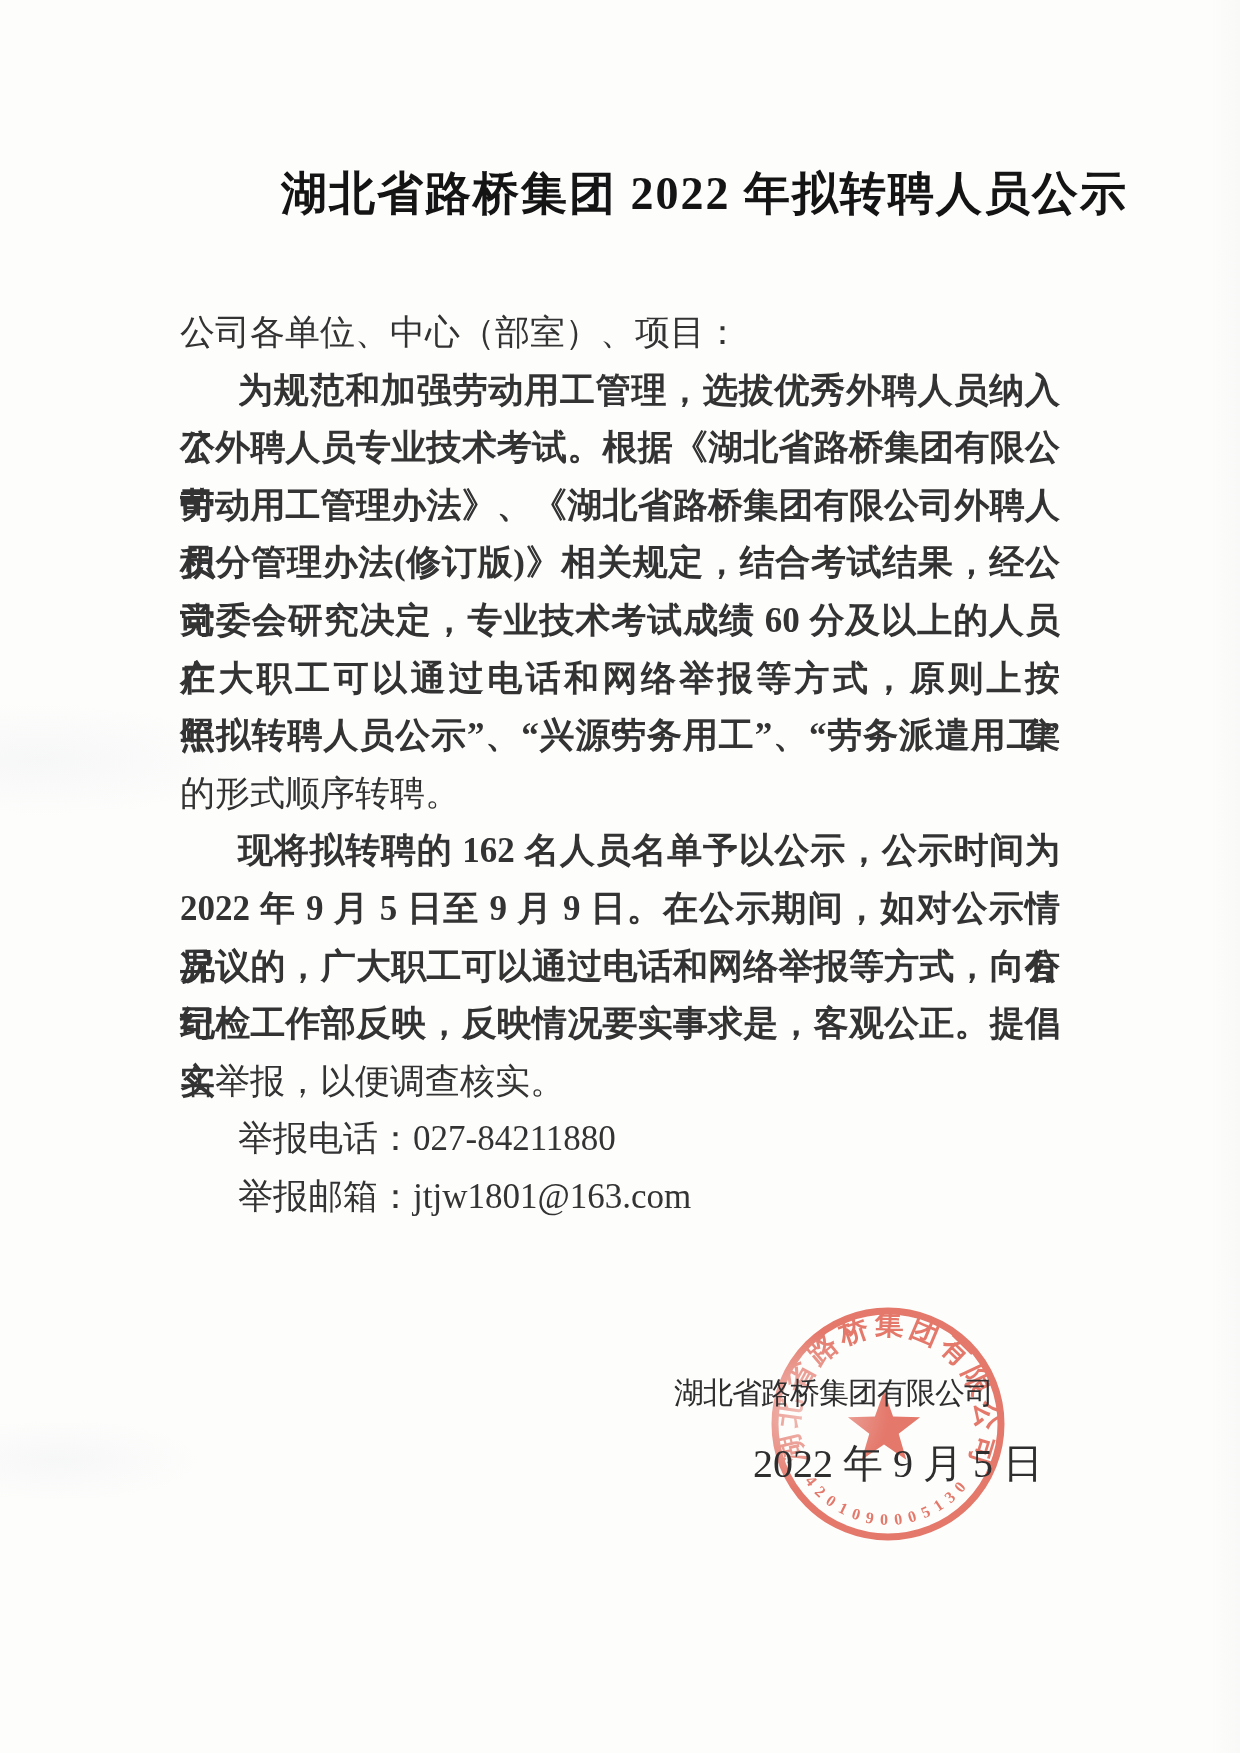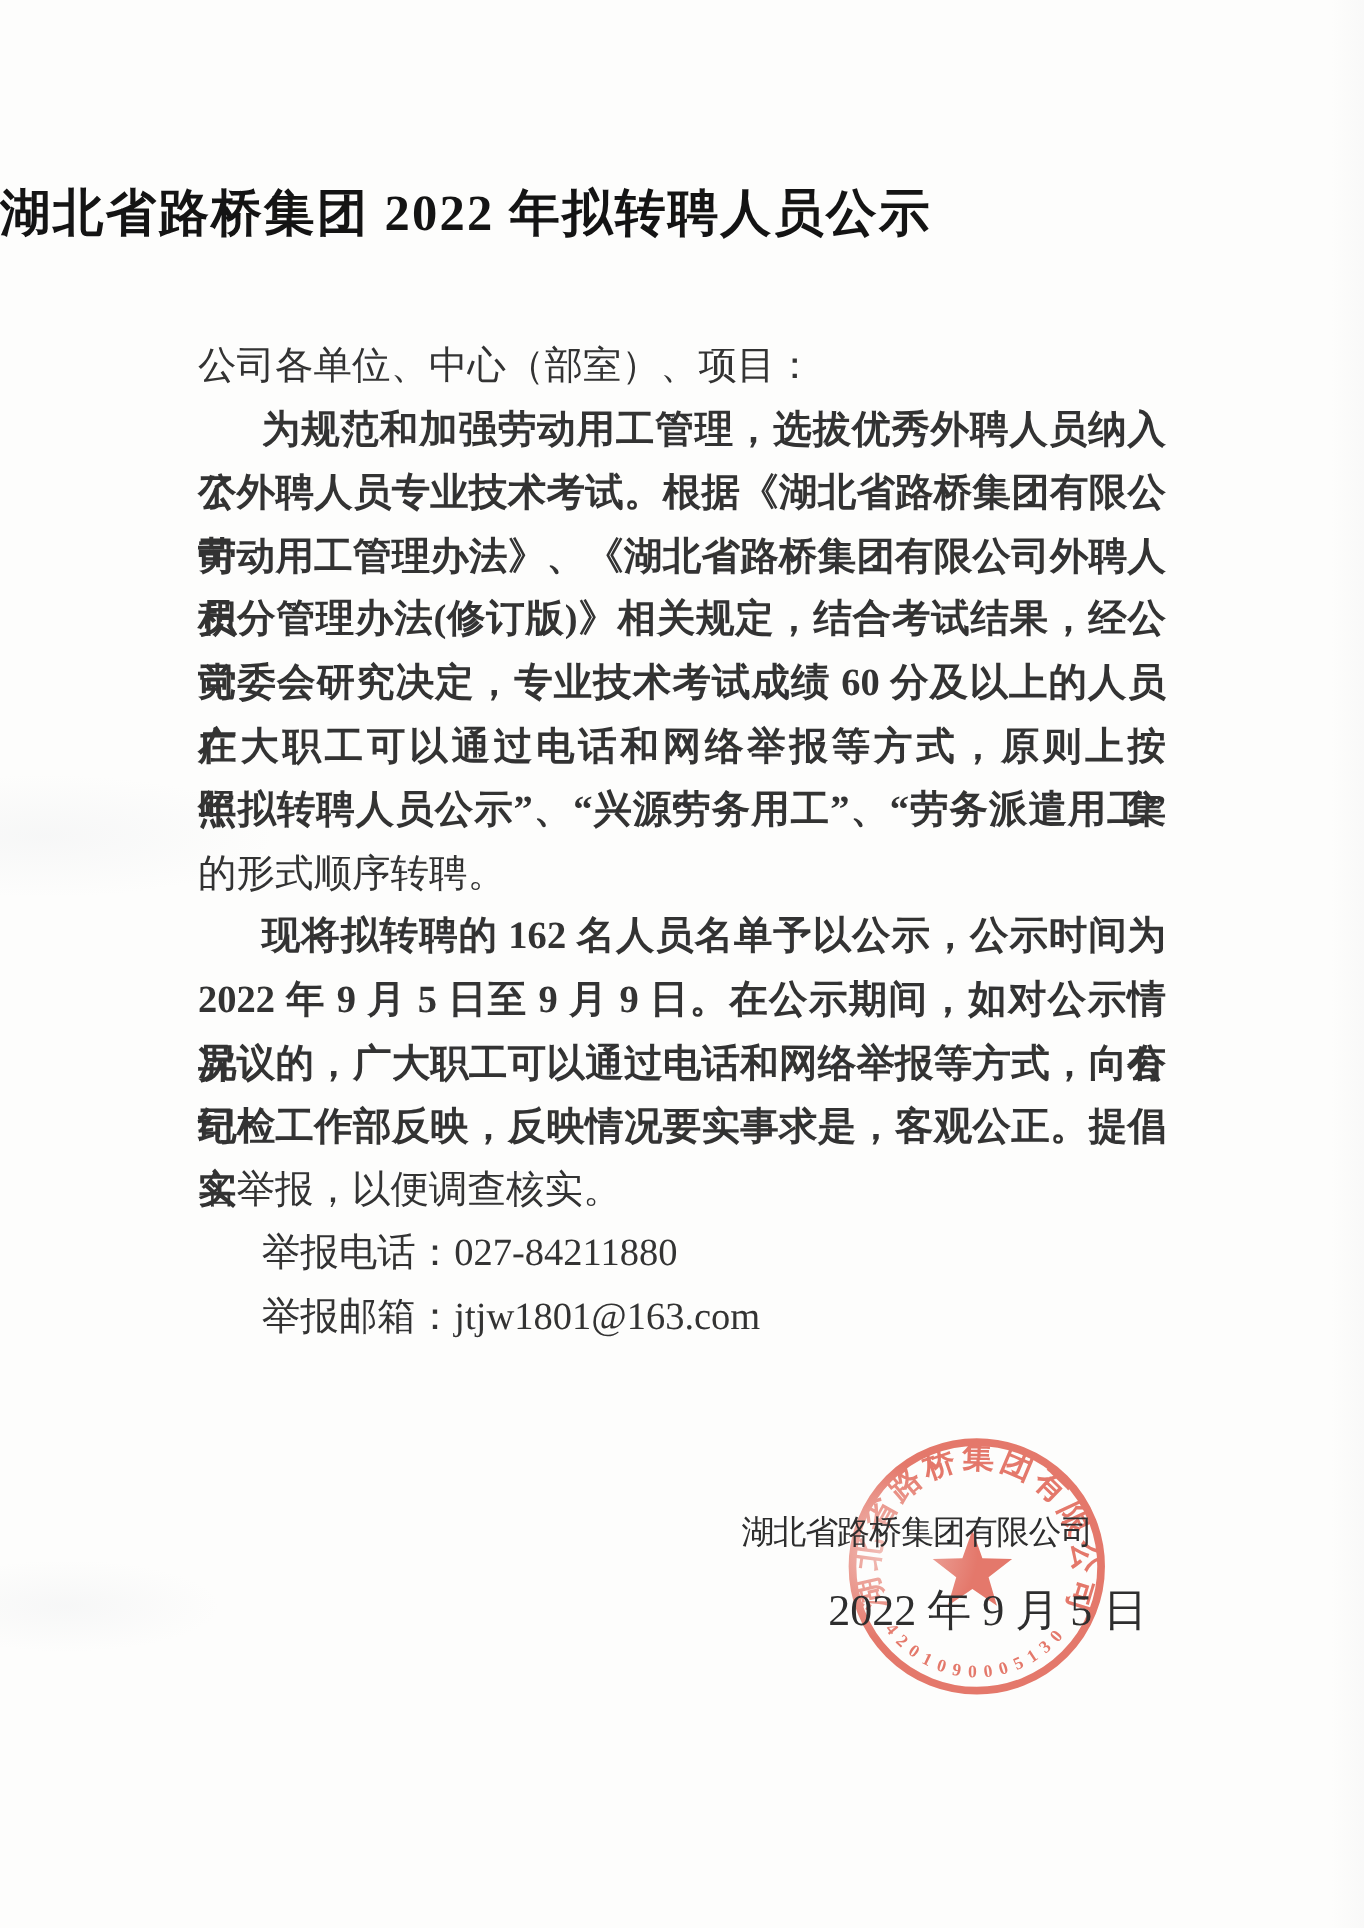--- a/index.html
+++ b/index.html
@@ -10,21 +10,21 @@
     position:relative;overflow:hidden;
   }
   .page{position:absolute;inset:0;background:
     radial-gradient(ellipse 300px 80px at 40px 760px, rgba(190,195,205,.10), transparent 70%),
     radial-gradient(ellipse 200px 60px at 60px 1460px, rgba(190,195,205,.10), transparent 70%),
     linear-gradient(to left, rgba(200,200,205,.08), transparent 30px),
     #fdfdfc;
   }
   .doc-title{
     position:absolute;top:163px;left:0;width:1128px;margin:0;
-    text-align:left;
+    text-align:right;
     font-size:46px;font-weight:bold;color:#141414;
     letter-spacing:2px;white-space:nowrap;
   }
   .body-text{
     position:absolute;left:180px;top:304px;width:880px;
     font-size:35px;color:#333;
   }
   .line{
     height:57.6px;line-height:57.6px;
     text-align:justify;text-align-last:left;

